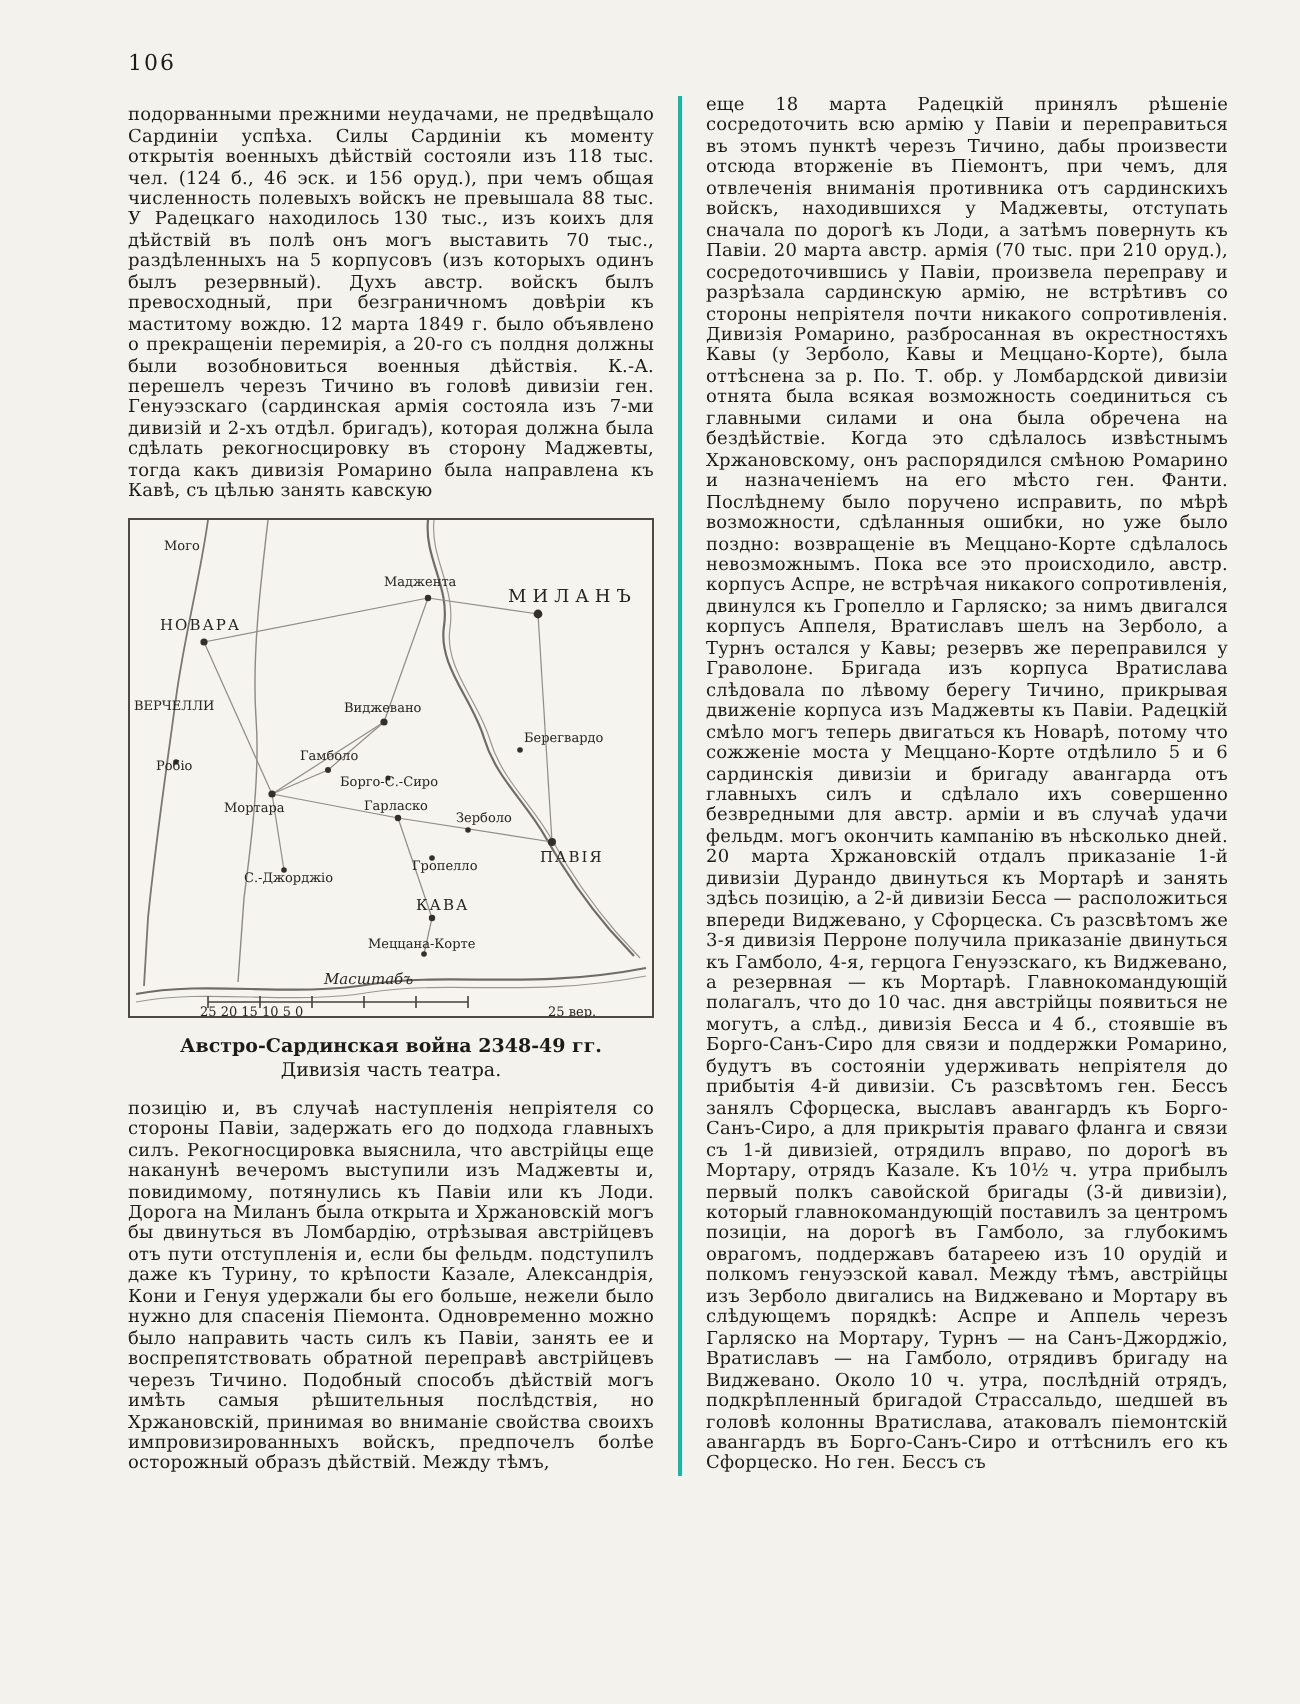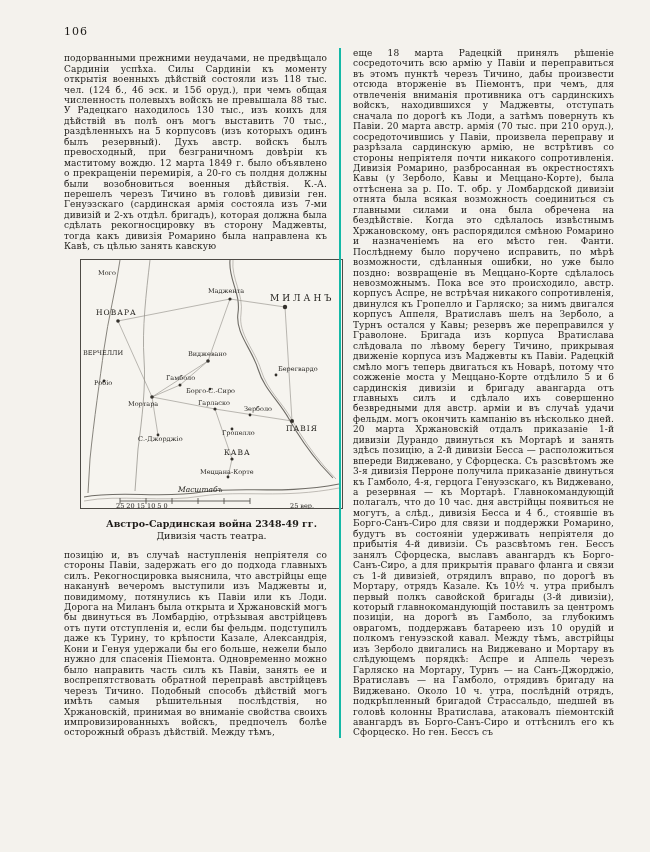--- a/index.html
+++ b/index.html
@@ -43,21 +43,21 @@
   .col-left{padding-right:12px;}
   .col-right{padding-left:12px;border-left:2px solid #14b8a6;}
   p.body-text{
     margin:0;
     font-size:9px;
     line-height:10.45px;
     text-align:justify;
     letter-spacing:0.1px;
   }
   figure.map-figure{
-    margin:7px 0 8px 16px;
+    margin:7px 0 8px 0;
     padding:0;
     width:263px;
   }
   figcaption{
     margin-top:5px;
     text-align:center;
     font-size:9.5px;
     line-height:12px;
   }
   figcaption .cap1{font-weight:bold;}

